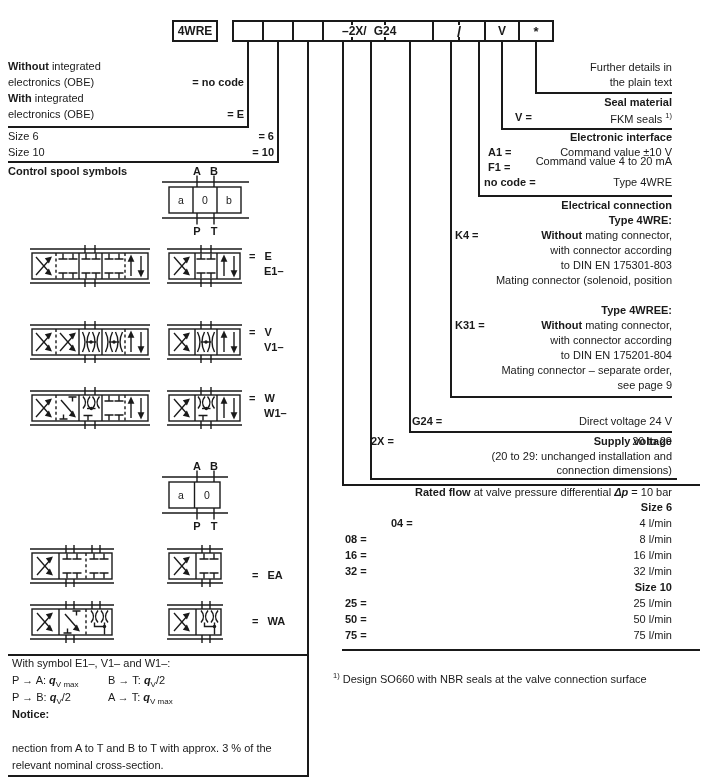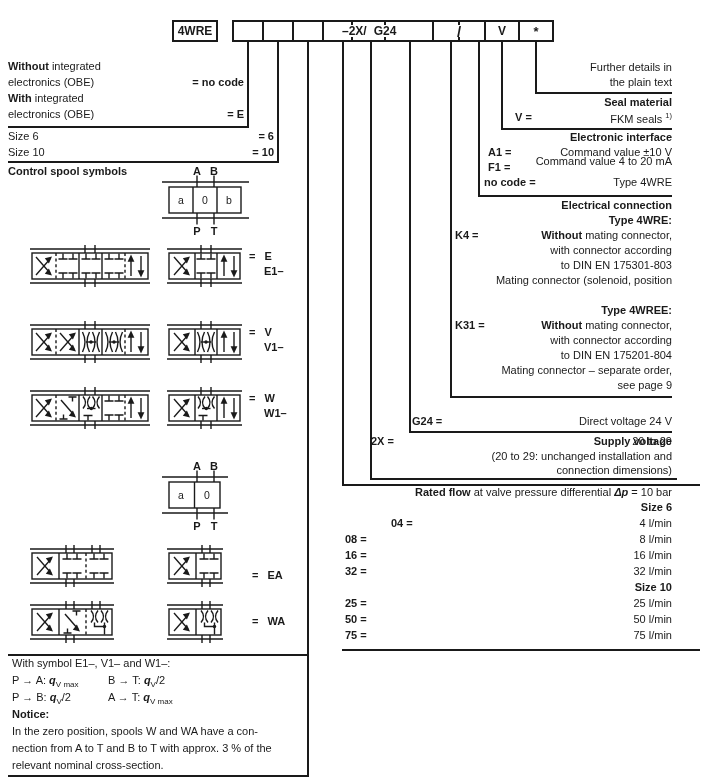--- a/index.html
+++ b/index.html
@@ -285,21 +285,20 @@
   </div>
   <div class="abs" style="left:12px;top:691px;">
     <span>P → B:</span>
     <span class="q">q</span><span class="sub">V</span><span>/2</span>
   </div>
   <div class="abs" style="left:108px;top:691px;">
     <span>A → T:</span>
     <span class="q">q</span><span class="sub">V max</span><span></span>
   </div>
   <div class="abs b" style="left:12px;top:708px;text-align:center;">Notice:</div>
-  <div class="abs" style="left:12px;top:725px;">In the zero position, spools W and WA have a con-</div>
   <div class="abs" style="left:12px;top:742px;">nection from A to T and B to T with approx. 3 % of the</div>
   <div class="abs" style="left:12px;top:759px;">relevant nominal cross-section.</div>
 
   <div class="rl" style="top:61px;">Further details in</div>
   <div class="rl" style="top:76px;">the plain text</div>
 
   <div class="rl b" style="top:96px;">Seal material</div>
   <div class="code" style="left:515px;top:111px;">V =</div>
   <div class="rl" style="top:111px;"><span>FKM seals</span> <sup>1)</sup></div>
 
@@ -346,14 +345,15 @@
   <div class="code" style="left:345px;top:565px;">32 =</div>
   <div class="rl" style="top:565px;">32 l/min</div>
   <div class="rl b" style="top:581px;">Size 10</div>
   <div class="code" style="left:345px;top:597px;">25 =</div>
   <div class="rl" style="top:597px;">25 l/min</div>
   <div class="code" style="left:345px;top:613px;">50 =</div>
   <div class="rl" style="top:613px;">50 l/min</div>
   <div class="code" style="left:345px;top:629px;">75 =</div>
   <div class="rl" style="top:629px;">75 l/min</div>
 
+  <div class="abs" style="left:333px;top:671px;"><sup>1)</sup> <span>Design SO660 with NBR seals at the valve connection surface</span></div>
 
 </div>
 
 </body></html>

